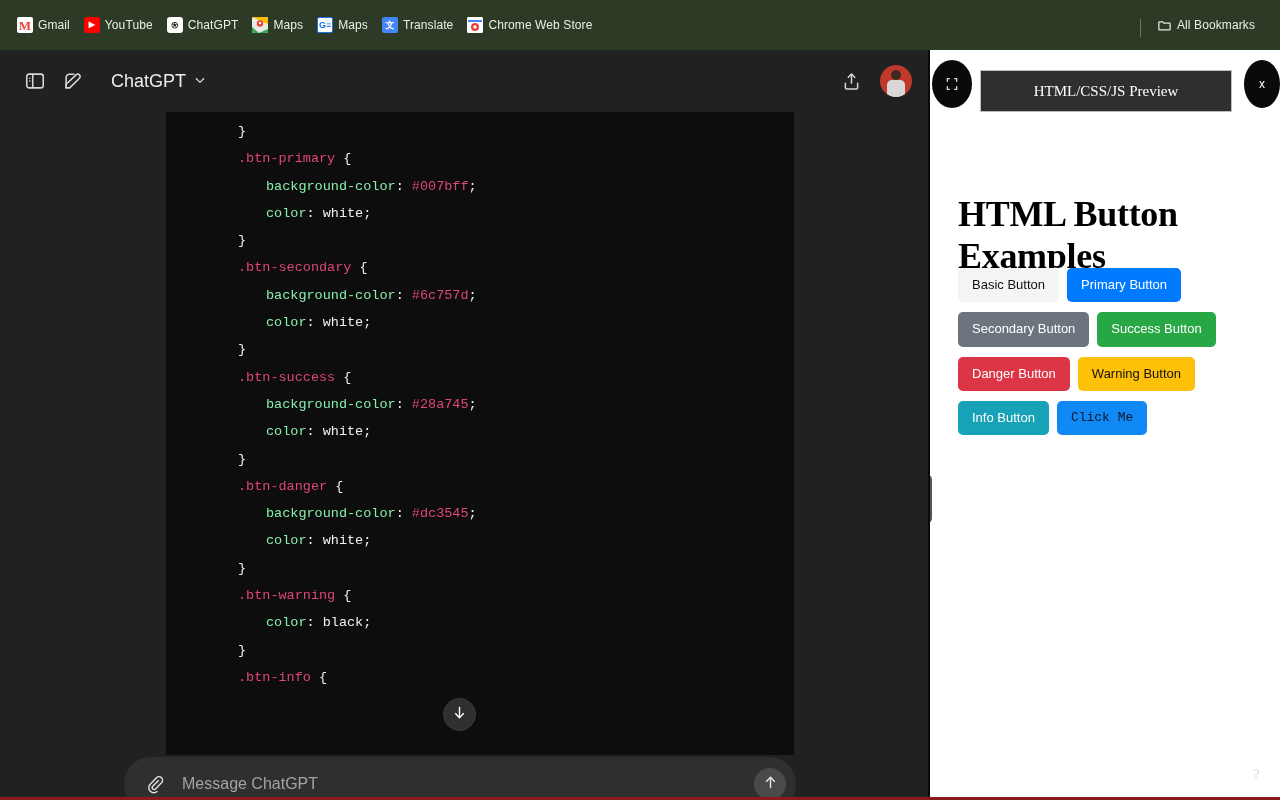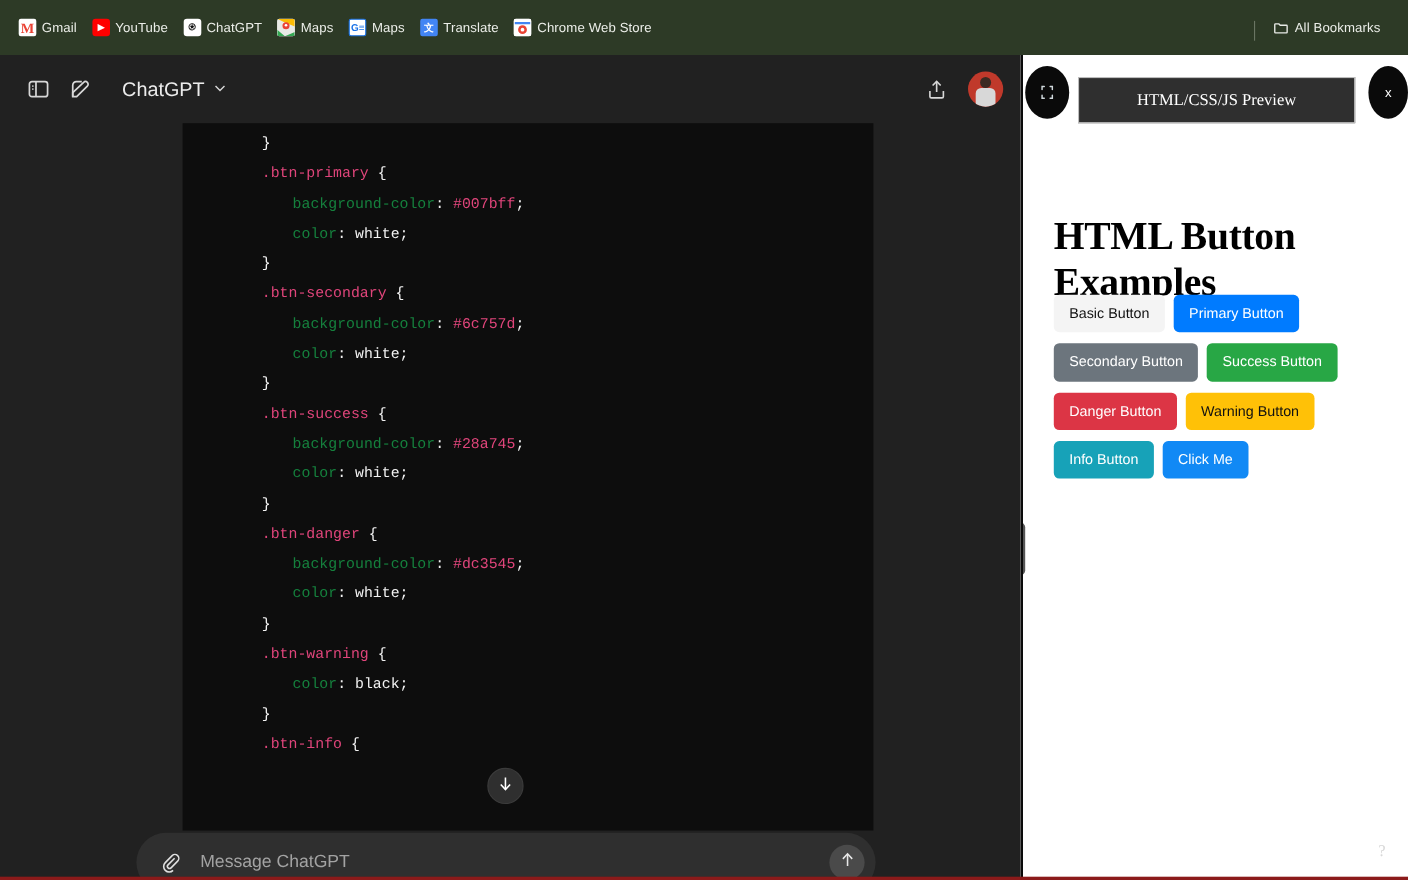--- a/index.html
+++ b/index.html
@@ -88,21 +88,21 @@
     width: 628px; height: 643px;
     background: #0d0d0d;
     padding: 6px 0 0 0;
     overflow: hidden;
     font-family: "Liberation Mono", monospace;
     font-size: 13.5px;
     line-height: 27.3px;
   }
   .code-line { padding-left: 72px; white-space: pre; }
   .tok-sel { color: #e0457b; }
-  .tok-prop { color: #15803d; }
+  .tok-prop { color: #86efac; }
   .tok-val { color: #e0457b; }
   .tok-plain { color: #f2f2f2; }
   .tok-punc { color: #f2f2f2; }
 
   #scroll-down-btn {
     position: absolute; left: 443px; top: 648px;
     width: 33px; height: 33px; border-radius: 50%;
     background: #2f2f2f; border: 1px solid #3b3b3b;
     display: flex; align-items: center; justify-content: center;
     cursor: pointer; z-index: 5;
@@ -375,18 +375,18 @@
   <div id="preview-heading">HTML Button Examples</div>
 
   <div id="preview-buttons">
       <button class="pv-btn" style="background: rgb(244, 244, 244); color: rgb(17, 17, 17);">Basic Button</button>
       <button class="pv-btn" style="background: rgb(0, 123, 255); color: rgb(255, 255, 255);">Primary Button</button>
       <button class="pv-btn" style="background: rgb(108, 117, 125); color: rgb(255, 255, 255);">Secondary Button</button>
       <button class="pv-btn" style="background: rgb(40, 167, 69); color: rgb(255, 255, 255);">Success Button</button>
       <button class="pv-btn" style="background: rgb(220, 53, 69); color: rgb(255, 255, 255);">Danger Button</button>
       <button class="pv-btn" style="background: rgb(255, 193, 7); color: rgb(17, 17, 17);">Warning Button</button>
       <button class="pv-btn" style="background: rgb(23, 162, 184); color: rgb(255, 255, 255);">Info Button</button>
-      <button class="pv-btn" style="background: rgb(17, 137, 245); color: #ffffff;">Click Me</button>
+      <button class="pv-btn" style="background: rgb(17, 137, 245); color: #0f172a; font-family: Liberation Mono, monospace;">Click Me</button>
     </div>
 </div>
 
 <div id="help-q">?</div>
 <div id="bottom-strip"></div>
 
 </body></html>

